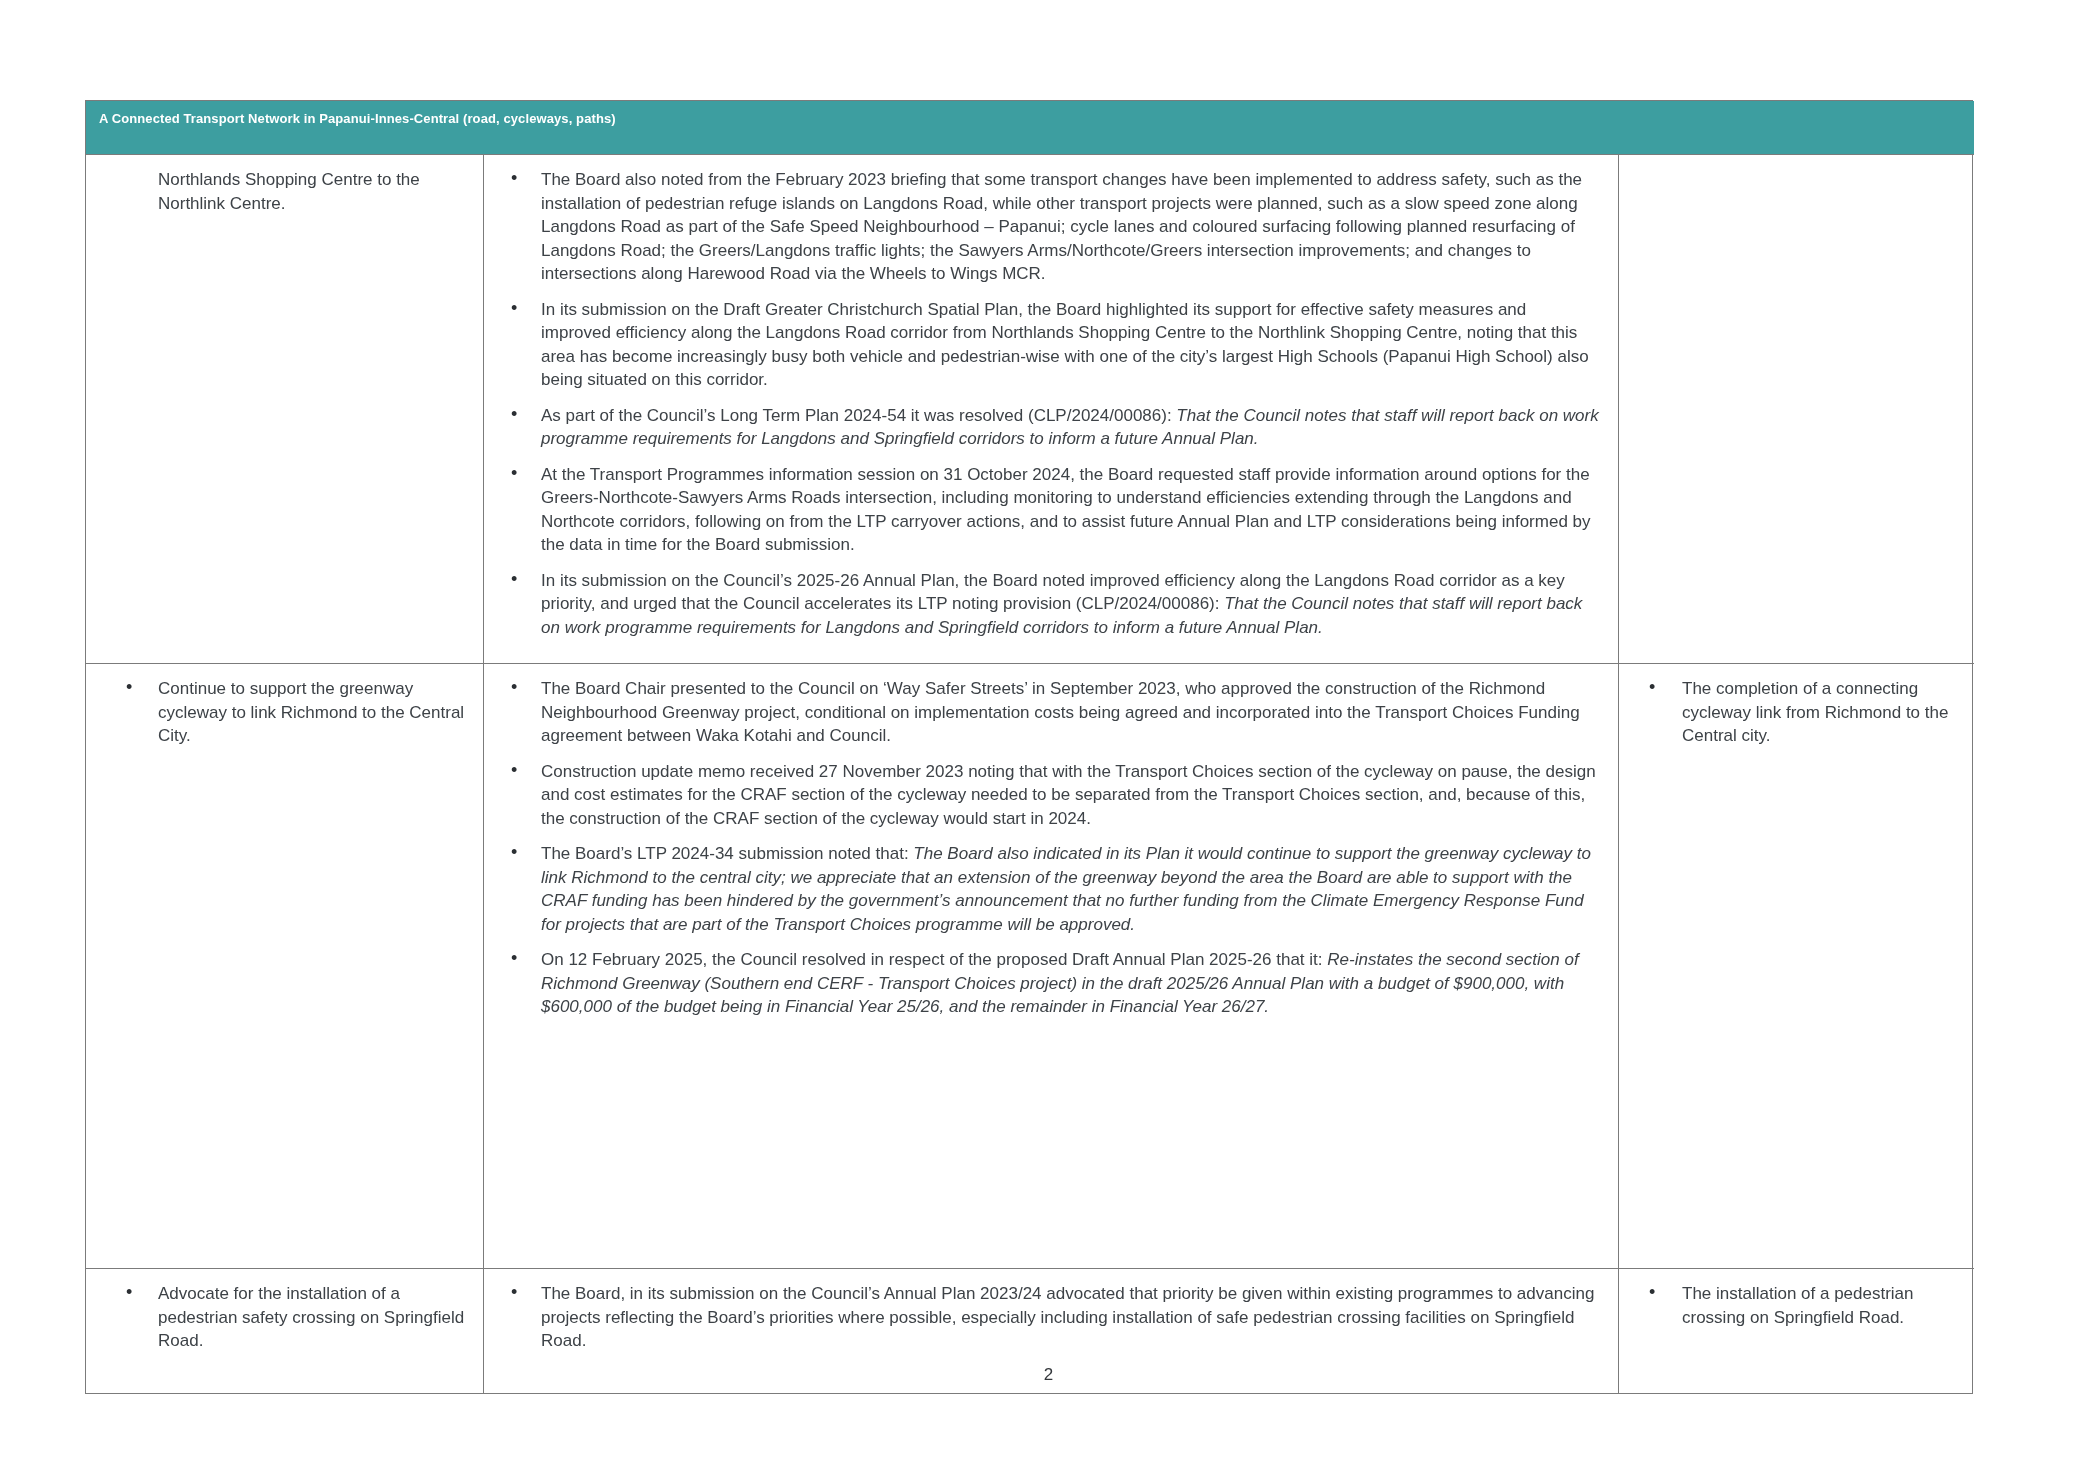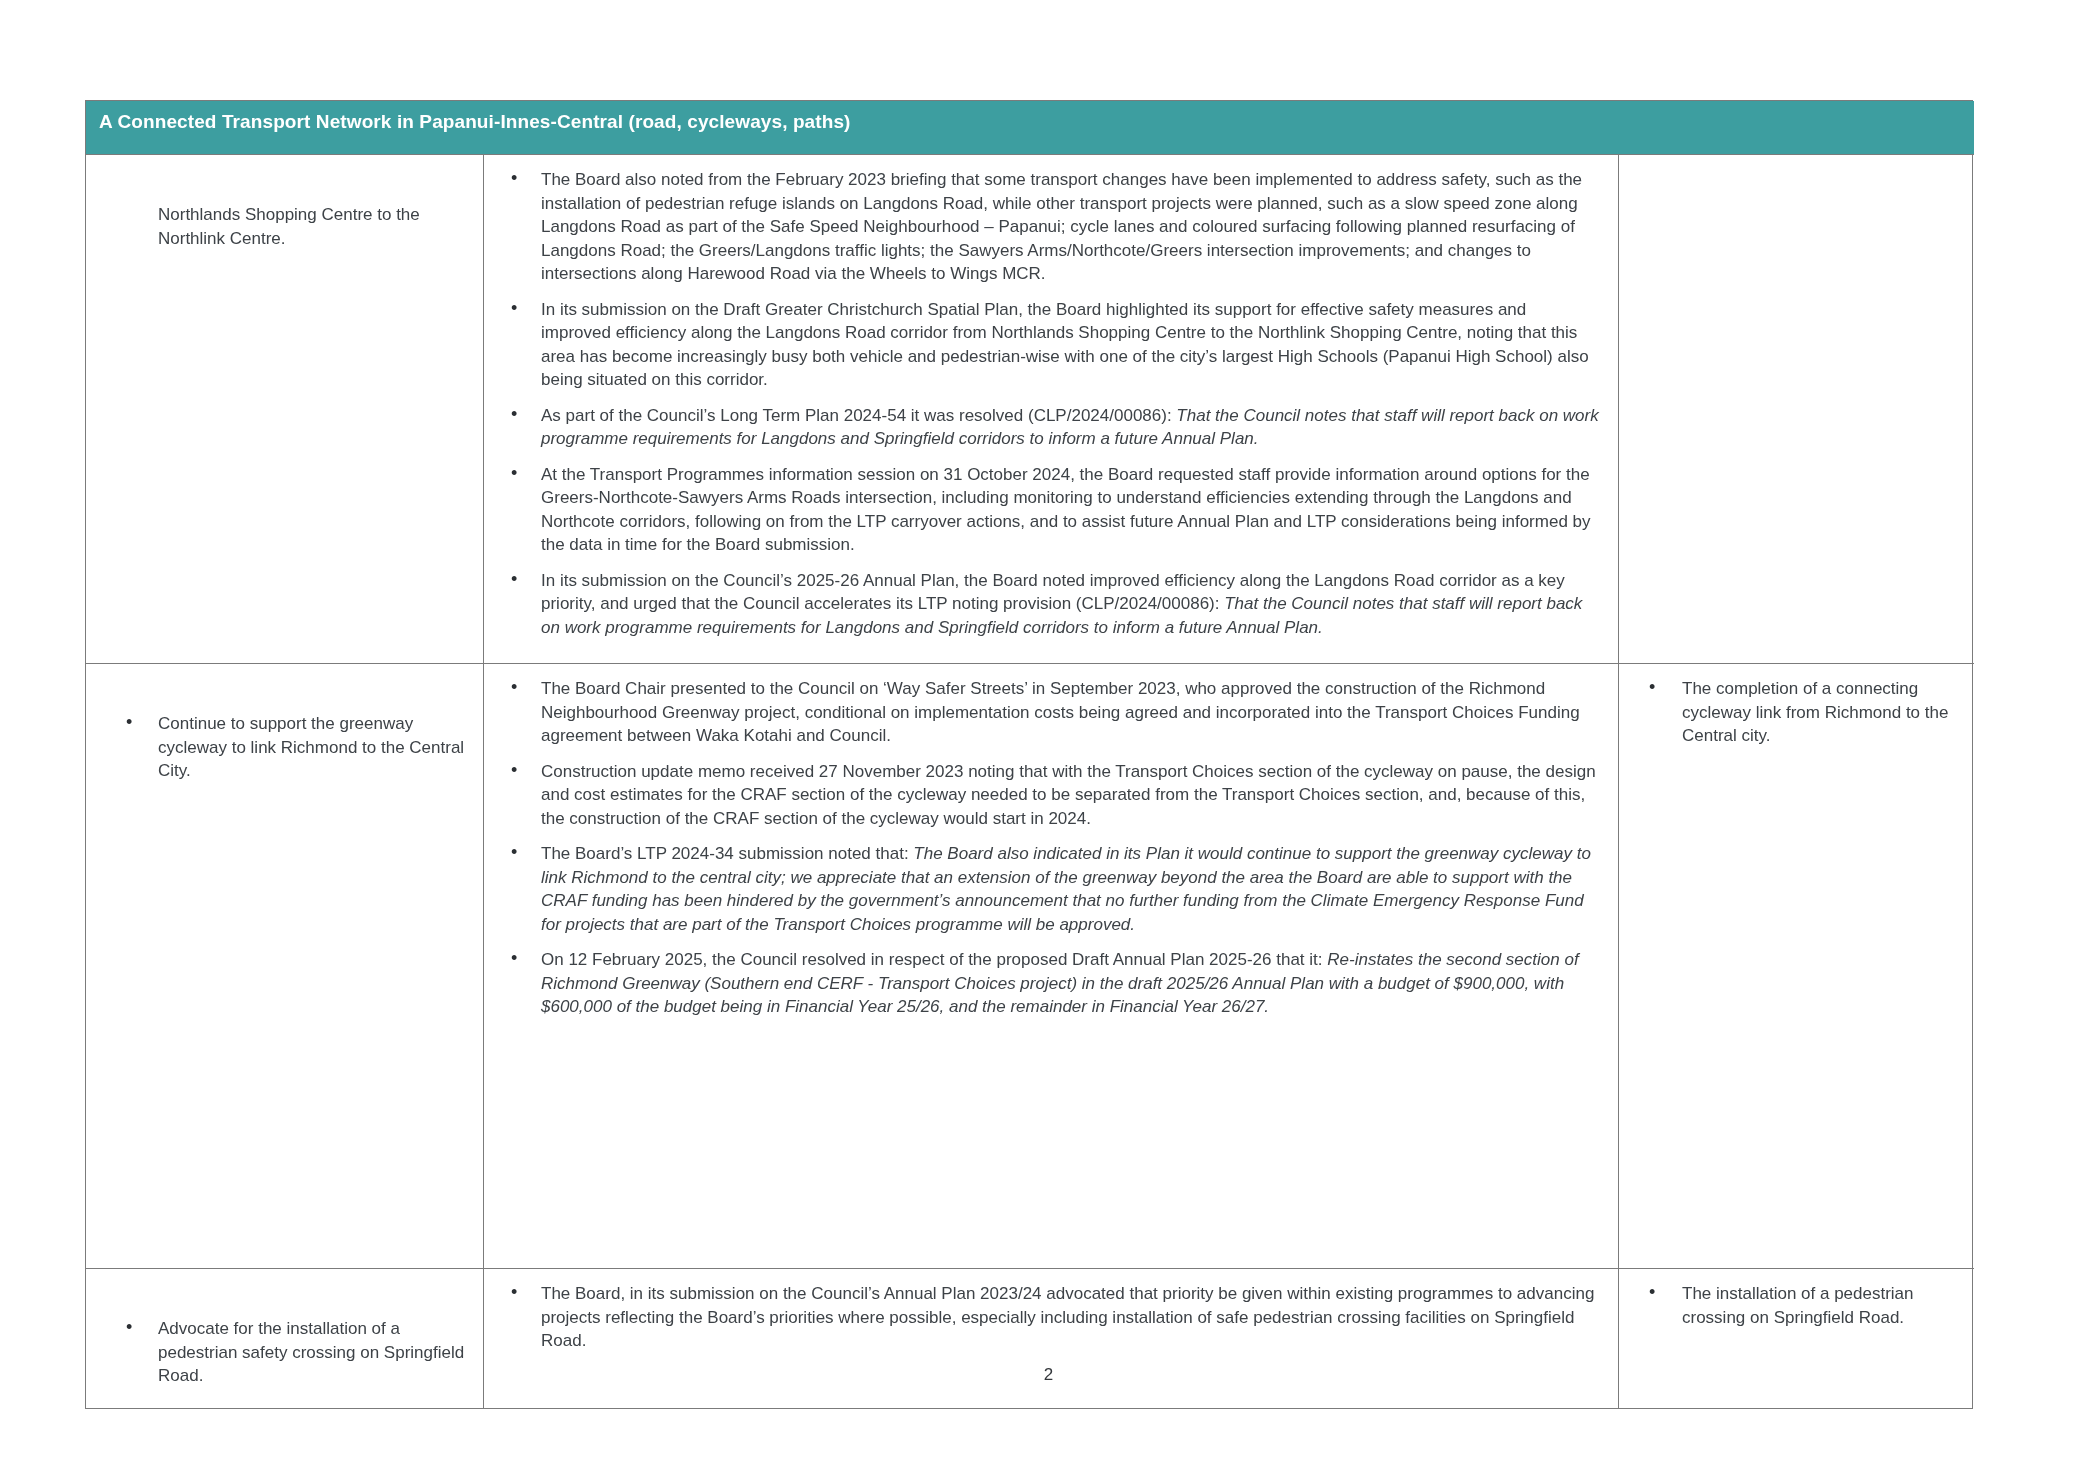--- a/index.html
+++ b/index.html
@@ -16,21 +16,21 @@
     grid-template-columns:397px 1135px 356px;
     border:1.5px solid #7b7b7b;
     box-sizing:border-box;
   }
   .doc-table > * { box-sizing:border-box; }
   .table-header {
     grid-column:1 / -1;
     background:#3d9ea0;
     color:#ffffff;
     font-weight:bold;
-    font-size:19px;
+    font-size:13px;
     height:53px;
     padding:10px 14px 0 13px;
     letter-spacing:0.1px;
   }
   .cell {
     border-top:1px solid #7b7b7b;
     font-size:17px;
     line-height:23.5px;
     padding-top:13px;
     padding-bottom:8px;
@@ -40,21 +40,21 @@
   .col-mid   { padding-left:25px; padding-right:18px; }
   .col-right { padding-left:28px; padding-right:14px; }
   .row-1 > .cell { min-height:487px; }
   .row-2 > .cell { min-height:583px; }
   .row-3 > .cell { min-height:103px; }
   .row { display:contents; }
   .bullet, .plainpara {
     position:relative;
     margin:0 0 12px 0;
   }
-  .col-left .bullet,  .col-left .plainpara  { padding-left:34px;margin-top:35px; }
+  .col-left .bullet,  .col-left .plainpara  { padding-left:34px; }
   .col-mid  .bullet,  .col-mid  .plainpara  { padding-left:32px; }
   .col-right .bullet, .col-right .plainpara { padding-left:35px; }
   .bullet::before {
     content:"\2022";
     position:absolute; left:2px; top:-1px;
     font-size:18px;
     color:#2b2f33;
   }
   .bullet em { font-style:italic; }
   .page-number {

